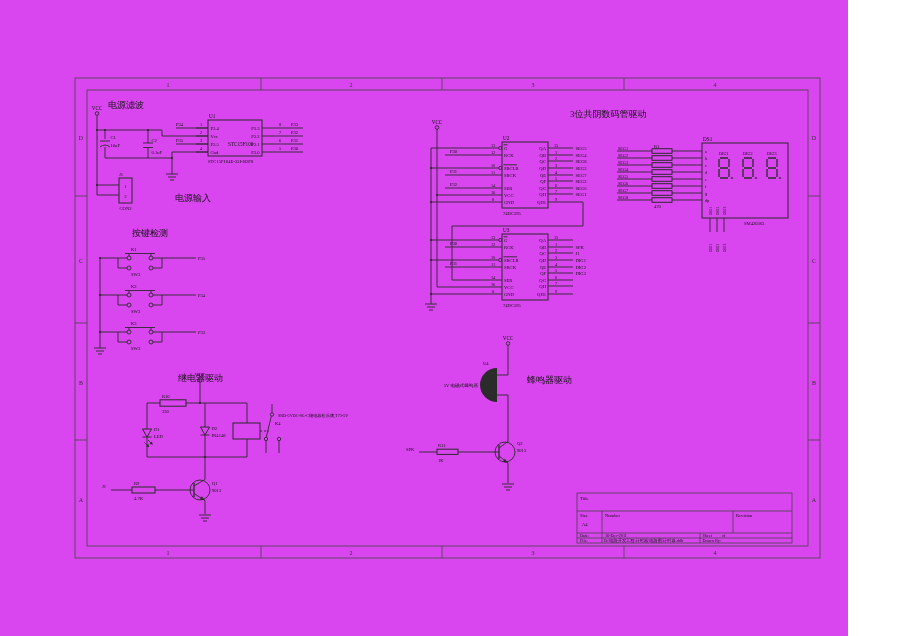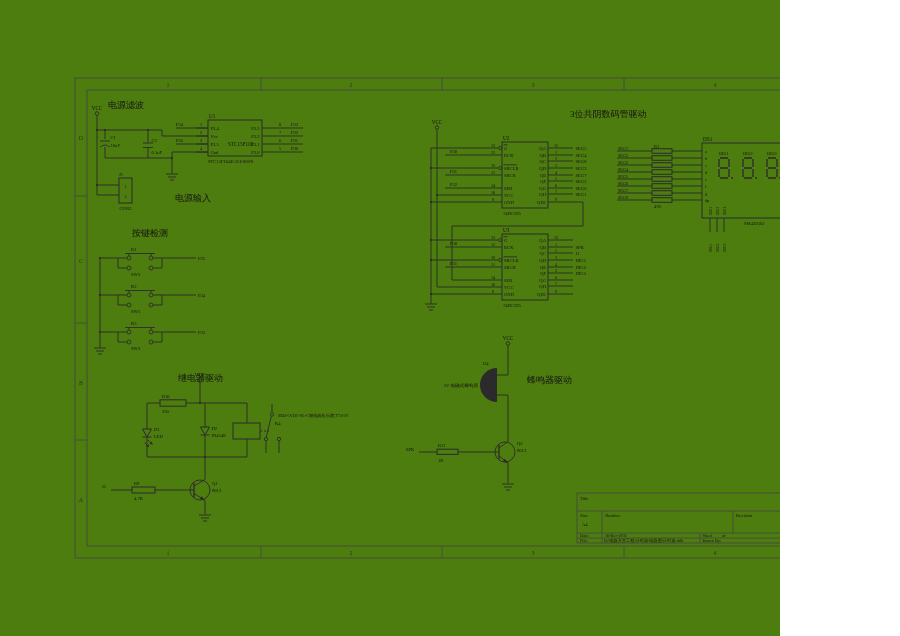--- a/index.html
+++ b/index.html
@@ -1,16 +1,16 @@
 <!DOCTYPE html>
 <html><head>
 <meta charset="utf-8">
 <style>
   html,body{margin:0;padding:0;background:#fff}
-  .page{position:relative;width:780px;height:636px;background:#4d7c0f;overflow:hidden}
+  .page{position:relative;width:848px;height:636px;background:#d946ef;overflow:hidden}
   svg{position:absolute;left:0;top:0}
   .w{stroke:#2b2b2b;stroke-width:0.9;fill:none}
   .w2{stroke:#2b2b2b;stroke-width:1.3;fill:none}
   .bx{stroke:#2b2b2b;stroke-width:1;fill:none}
   .frm{stroke:#444;stroke-width:0.8;fill:none}
   .dash{stroke:#2b2b2b;stroke-width:0.9;fill:none;stroke-dasharray:2.2,1.8}
   .dot{fill:#2b2b2b;stroke:none}
   .blk{fill:#2b2b2b;stroke:none}
   text{font-family:"Liberation Serif","DejaVu Serif",serif;fill:#141414}
   .t9{font-size:9px}

